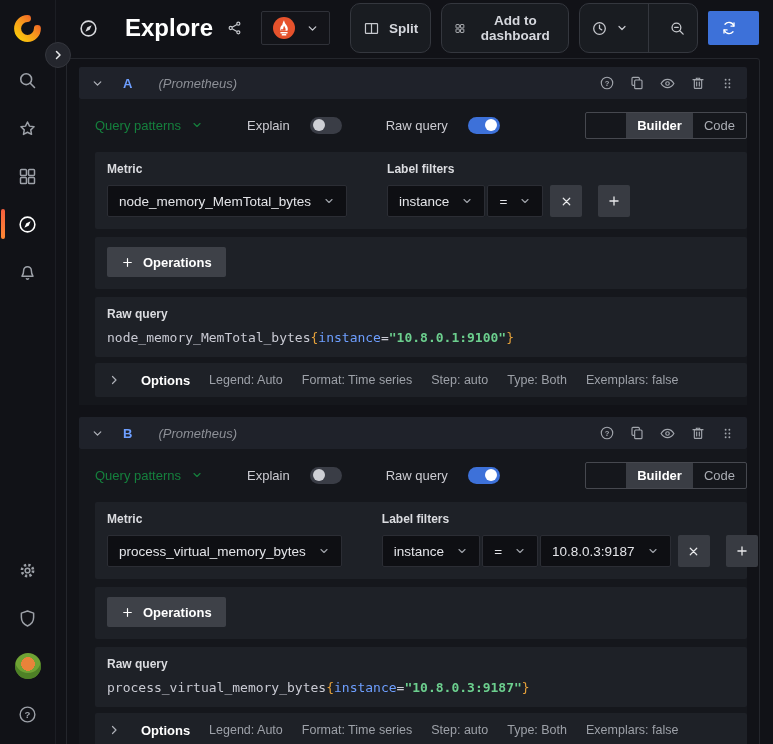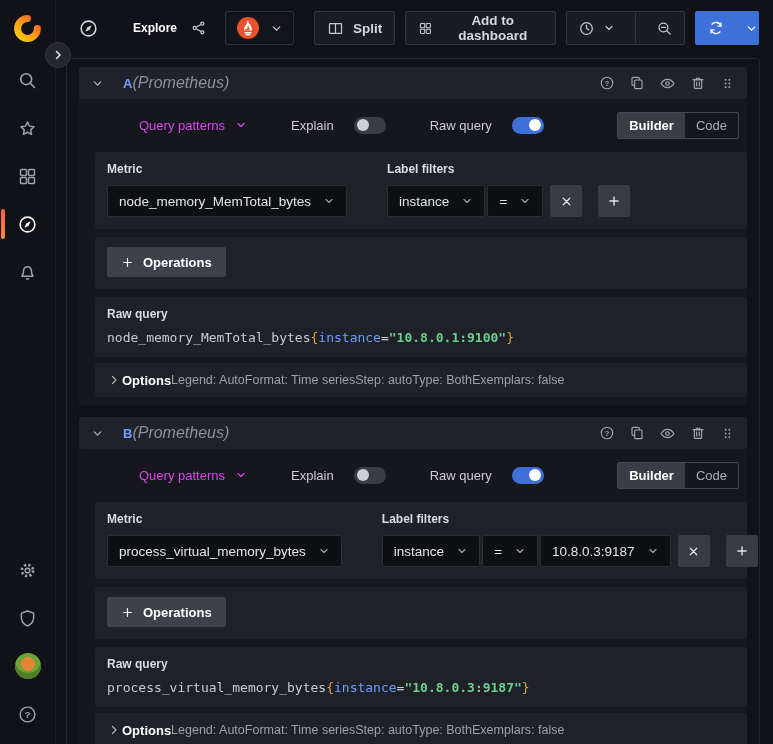--- a/index.html
+++ b/index.html
@@ -31,61 +31,61 @@
   .side-bottom{margin-top:auto;padding-bottom:6px;display:flex;flex-direction:column;align-items:center;}
   .avatar{width:26px;height:26px;border-radius:50%;
     background:radial-gradient(circle at 50% 42%,#e8833a 0 34%,#6fa334 35% 100%);
     box-shadow:inset 0 -6px 0 rgba(60,110,30,.65);}
   .expand-btn{position:absolute;left:45px;top:42px;width:26px;height:26px;border-radius:50%;
     background:#24262d;border:1px solid #34363d;color:#e8e9eb;display:flex;align-items:center;
     justify-content:center;z-index:5;cursor:pointer;}
   
   .topnav{margin-left:56px;height:56px;display:flex;align-items:center;padding:0 14px 0 22px;gap:10px;}
   .page-icon{color:#d8d9dd;}
-  .page-title{font-size:12px;font-weight:700;color:#fff;margin:0 4px 0 24px;}
+  .page-title{font-size:24px;font-weight:700;color:#fff;margin:0 4px 0 16px;}
   .share{color:#c7c9ce;cursor:pointer;margin-right:8px;}
   .ds-picker{height:34px;display:flex;align-items:center;gap:10px;padding:0 10px;
     border:1px solid #2f3138;border-radius:2px;background:#131419;cursor:pointer;}
   .nav-spacer{flex:1;}
-  .btn-dark{height:34px;display:inline-flex;align-items:center;gap:9px;padding:0 12px;
-    background:#191c21;border:1px solid #34373e;border-radius:2px;color:#d5d7dd;
+  .btn-dark{height:50px;display:inline-flex;align-items:center;gap:9px;padding:0 12px;
+    background:#191c21;border:1px solid #34373e;border-radius:10px;color:#d5d7dd;
     font-weight:700;font-size:13.5px;cursor:pointer;}
   .btn-seg{padding:0;}
   .btn-seg .seg{display:flex;align-items:center;gap:8px;padding:0 11px;height:100%;cursor:pointer;}
   .btn-seg .divider{width:1px;align-self:stretch;background:#34373e;}
   .run-btn{height:34px;display:flex;align-items:stretch;background:var(--blue);border-radius:2px;
     color:#fff;cursor:pointer;overflow:hidden;}
   .run-btn .seg{display:flex;align-items:center;padding:0 13px;}
   .run-btn .seg.caret{padding:0 8px;}
   .run-btn .divider{width:1px;background:rgba(0,0,0,.25);margin:0;}
   .dim-ic{color:#c7c9ce;}
   
   .content{margin-left:56px;padding:2px 13px 0 10px;}
   .panel{border:1px solid #24262c;border-radius:3px;padding:8px 12px 12px;}
   .query-row + .query-row{margin-top:12px;}
   .qheader{height:32px;background:var(--header);border-radius:2px;display:flex;align-items:center;
     padding:0 12px;cursor:pointer;}
   .qheader .caret{color:#aeb1b8;}
   .refid{color:var(--refid);font-weight:700;font-size:13px;margin-left:19px;}
-  .ds-label{color:#8d9097;font-style:italic;font-size:16px;}
+  .ds-label{color:#8d9097;font-style:italic;font-size:13px;margin-left:26px;}
   .qh-icons{margin-left:auto;display:flex;align-items:center;gap:14px;color:#a2a6ad;}
   .qh-icons > span{cursor:pointer;display:flex;}
   .qbody{background:var(--body);padding:5px 0 8px 16px;}
   
   .qtoolbar{display:flex;align-items:center;height:38px;margin-top:2px;}
-  .qp{display:flex;align-items:center;gap:10px;color:#d946ef;cursor:pointer;margin-left:44px;}
+  .qp{display:flex;align-items:center;gap:10px;color:#15803d;cursor:pointer;}
   .tog-group{display:flex;align-items:center;gap:20px;margin-left:44px;color:#ccccd2;}
   .toggle{width:32px;height:17px;border-radius:9px;position:relative;cursor:pointer;}
   .toggle.off{background:#3a3d46;}
   .toggle.on{background:var(--blue);}
   .toggle .knob{position:absolute;top:2.5px;width:12px;height:12px;border-radius:50%;}
   .toggle.off .knob{left:3px;background:#ced0d5;}
   .toggle.on .knob{right:3px;background:#fff;}
-  .seg-switch{margin-left:auto;margin-right:8px;display:flex;border:1px solid #46484f;
-    border-radius:2px;height:27px;overflow:hidden;}
+  .seg-switch{margin-left:auto;margin-right:0;display:flex;border:1px solid #46484f;
+    border-radius:2px;height:27px;overflow:hidden;padding-left:40px;}
   .seg-switch .opt{display:flex;align-items:center;padding:0 11px;cursor:pointer;font-size:13px;}
   .seg-switch .opt.sel{background:#3a3d44;color:#fff;font-weight:700;}
   .seg-switch .opt.unsel{color:#aaadb4;}
   
   .card{background:var(--card);border-radius:2px;margin-top:8px;padding:10px 12px 12px;}
   .fields{display:flex;gap:40px;}
   .field-label{font-size:12px;font-weight:700;color:var(--text-label);margin-bottom:9px;}
   .selectbox{height:32px;background:var(--input);border:1px solid var(--input-border);
     border-radius:2px;display:inline-flex;align-items:center;gap:12px;padding:0 11px;
     color:#e3e4e8;font-size:13.5px;cursor:pointer;white-space:nowrap;}
@@ -95,21 +95,21 @@
     display:flex;align-items:center;justify-content:center;cursor:pointer;border:none;}
   .xbtn{margin-left:5px;}
   .plusbtn{margin-left:14px;}
   .ops-btn{height:30px;background:#3e4148;border-radius:2px;color:#fff;font-weight:700;
     font-size:13px;display:inline-flex;align-items:center;gap:9px;padding:0 14px;cursor:pointer;border:none;}
   .code{font-family:"DejaVu Sans Mono", monospace;font-size:13px;margin-top:9px;color:var(--code-text);}
   .code .brace{color:var(--code-brace);}
   .code .lbl{color:var(--code-label);}
   .code .val{color:var(--code-value);font-weight:700;}
   .options-row{margin-top:6px;background:var(--card);border-radius:2px;height:34px;display:flex;
-    align-items:center;padding:0 13px;font-size:12.5px;color:#9da1a8;cursor:pointer;}
+    align-items:center;padding:0 13px;gap:19px;font-size:12.5px;color:#9da1a8;cursor:pointer;}
   .options-row .opt-title{color:#fff;font-weight:700;font-size:13px;margin-left:2px;}
   .options-row .chev{color:#aeb1b8;}
 </style>
 </head>
 <body>
 
 <nav class="sidebar">
   <div class="logo">
     <svg width="27" height="27" viewBox="0 0 24 24">
       <defs>

